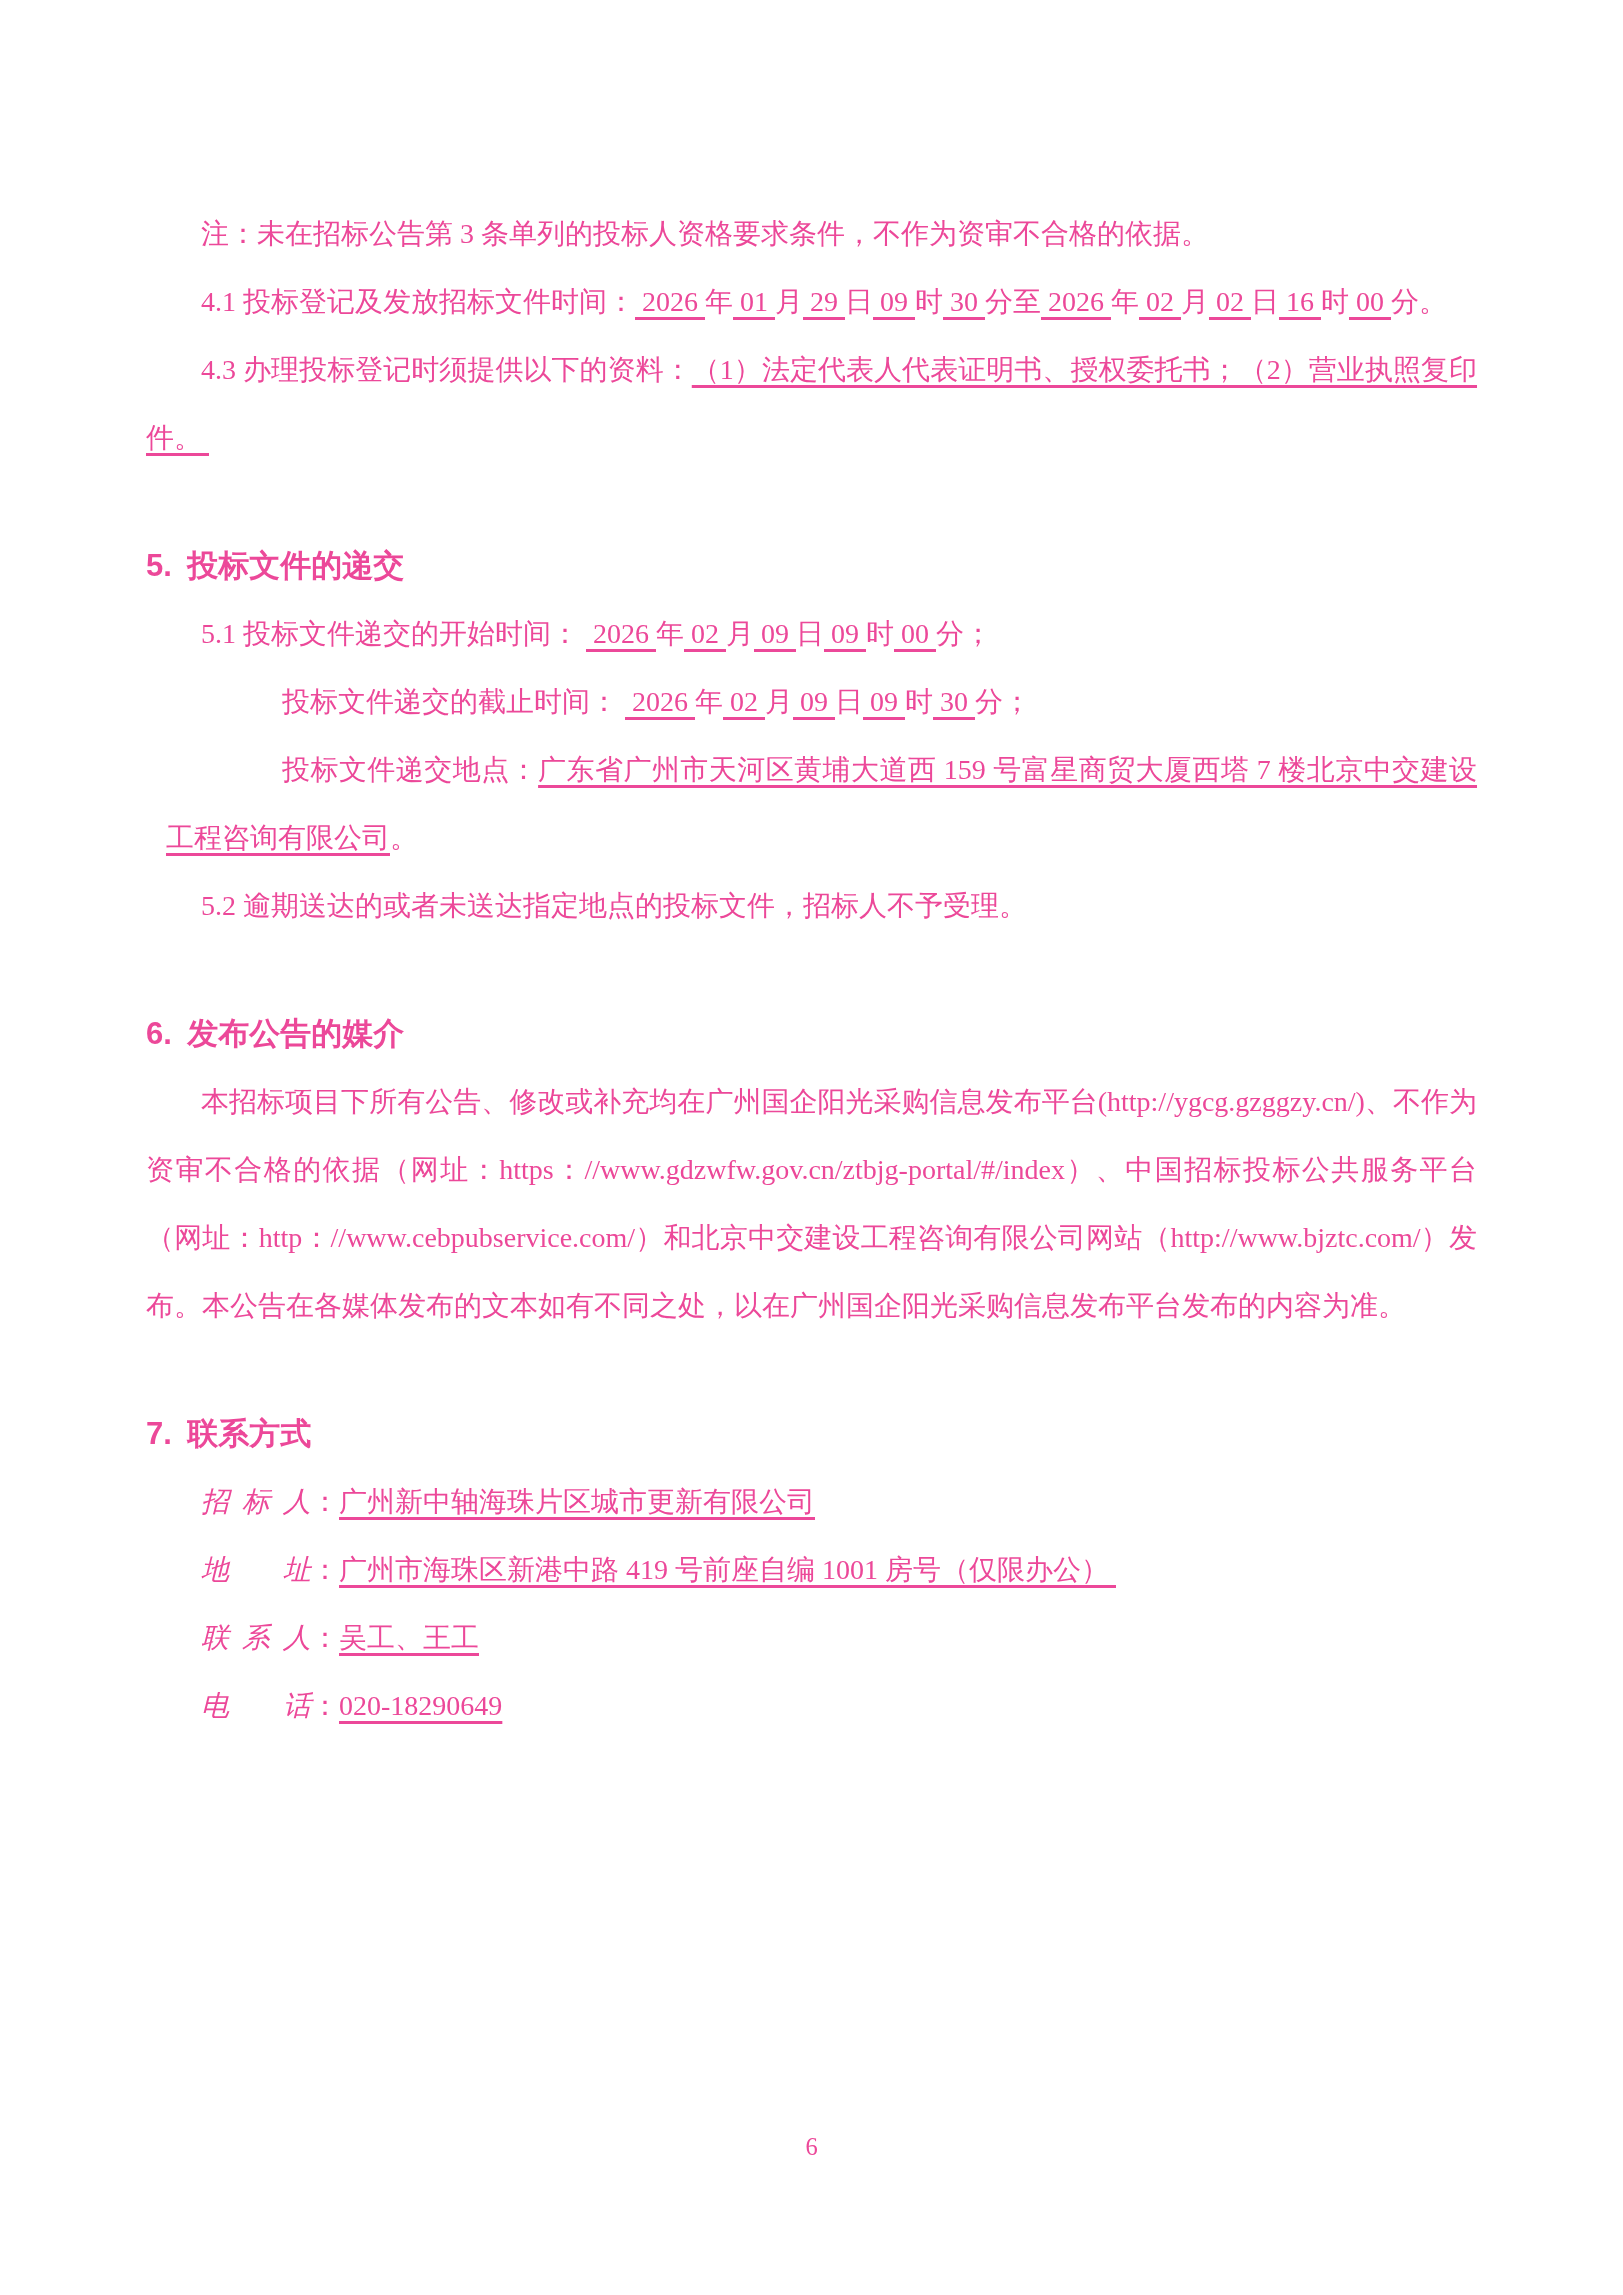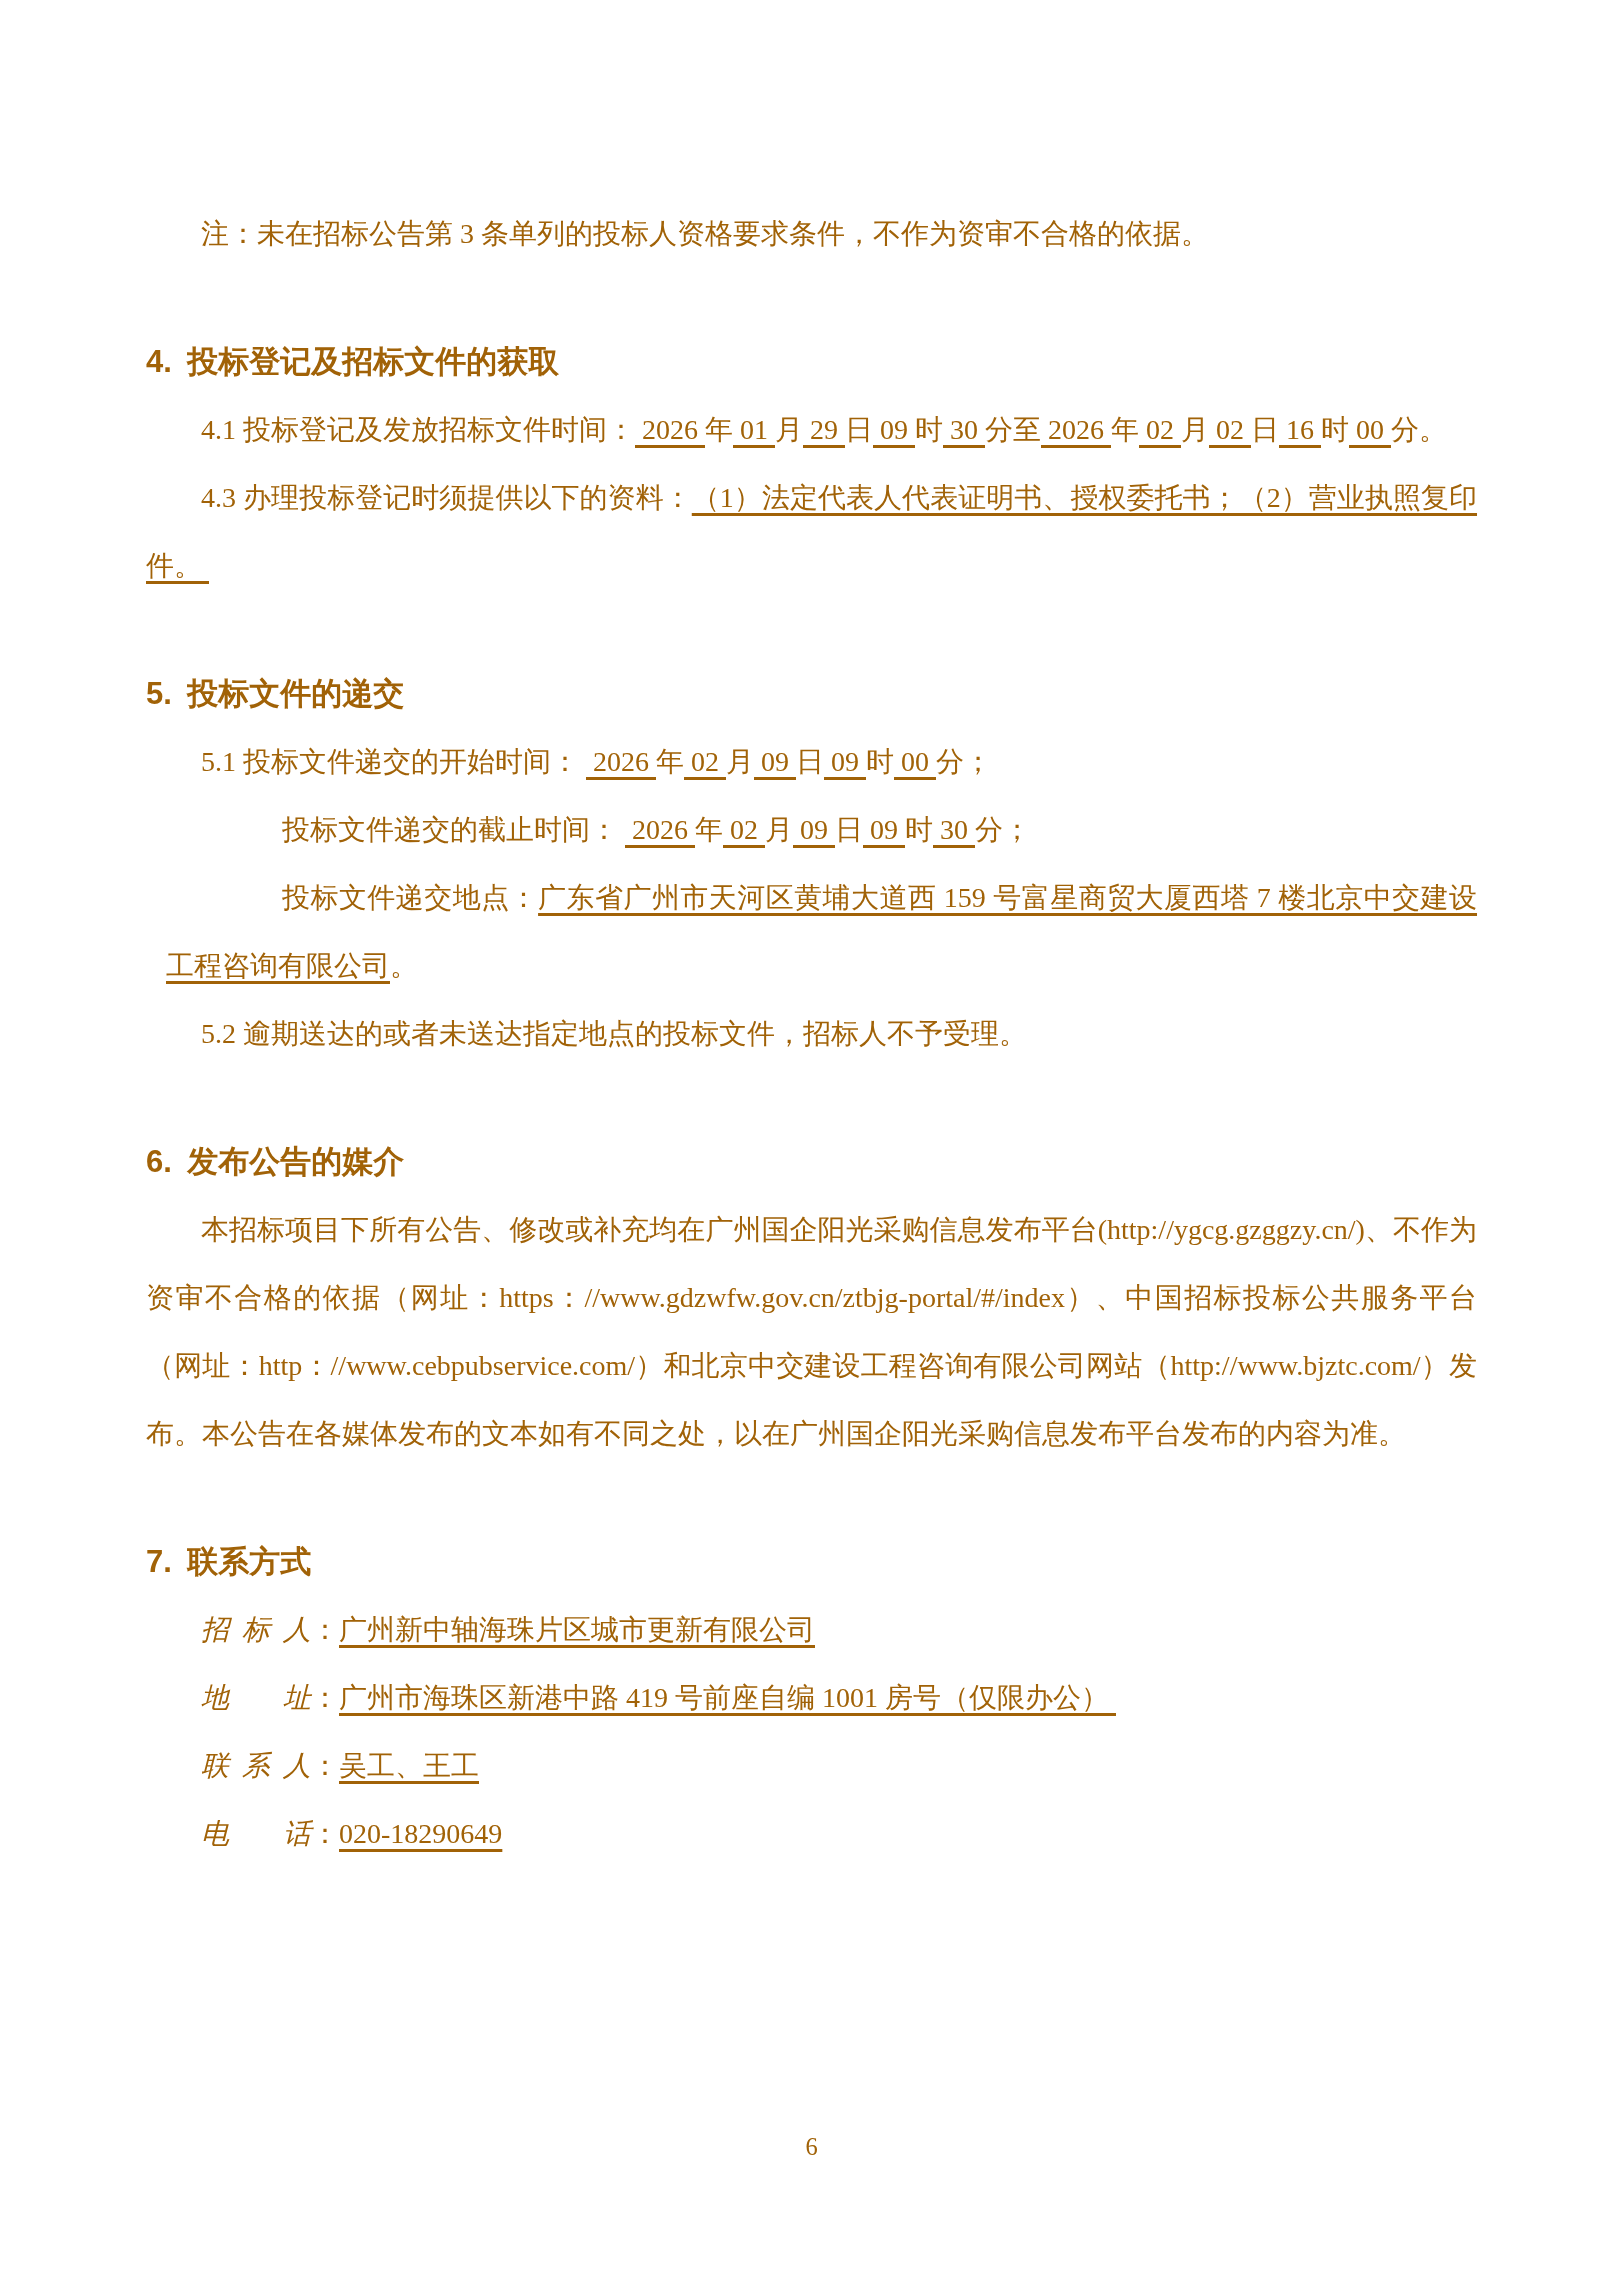--- a/index.html
+++ b/index.html
@@ -4,21 +4,21 @@
 <style>
   html,body{margin:0;padding:0;background:#ffffff;}
   .page{
     position:relative;
     width:1623px;
     height:2295px;
     background:#ffffff;
     box-sizing:border-box;
     padding:200px 146px 0 146px;
     font-family:"Liberation Serif","DejaVu Serif",serif;
-    color:#a16207;
+    color:#ec4899;
     font-size:28px;
     line-height:68px;
   }
   p{margin:0;}
   .para{text-align:justify;text-indent:55px;}
   .hang{text-align:justify;text-indent:116px;margin-left:20px;}
   .heading{
     font-family:"Liberation Sans","DejaVu Sans",sans-serif;
     font-weight:bold;
     font-size:31px;
@@ -49,21 +49,20 @@
     line-height:68px;
   }
 </style>
 </head>
 <body>
 
 <div class="page">
 
   <p class="para">注：未在招标公告第 3 条单列的投标人资格要求条件，不作为资审不合格的依据。</p>
 
-  <h2 class="heading"><span class="num">4.</span><span>投标登记及招标文件的获取</span></h2>
 
   <p class="para"><span>4.1 投标登记及发放招标文件时间：</span><u>&nbsp;2026&nbsp;</u><span>年</span><u>&nbsp;01&nbsp;</u><span>月</span><u>&nbsp;29&nbsp;</u><span>日</span><u>&nbsp;09&nbsp;</u><span>时</span><u>&nbsp;30&nbsp;</u><span>分至</span><u>&nbsp;2026&nbsp;</u><span>年</span><u>&nbsp;02&nbsp;</u><span>月</span><u>&nbsp;02&nbsp;</u><span>日</span><u>&nbsp;16&nbsp;</u><span>时</span><u>&nbsp;00&nbsp;</u><span>分。</span></p>
   <p class="para"><span>4.3 办理投标登记时须提供以下的资料：</span><u>（1）法定代表人代表证明书、授权委托书；（2）营业执照复印件。&nbsp;</u></p>
 
   <h2 class="heading"><span class="num">5.</span><span>投标文件的递交</span></h2>
 
   <p class="para"><span>5.1 投标文件递交的开始时间： </span><u>&nbsp;2026&nbsp;</u><span>年</span><u>&nbsp;02&nbsp;</u><span>月</span><u>&nbsp;09&nbsp;</u><span>日</span><u>&nbsp;09&nbsp;</u><span>时</span><u>&nbsp;00&nbsp;</u><span>分；</span></p>
   <p class="hang"><span>投标文件递交的截止时间： </span><u>&nbsp;2026&nbsp;</u><span>年</span><u>&nbsp;02&nbsp;</u><span>月</span><u>&nbsp;09&nbsp;</u><span>日</span><u>&nbsp;09&nbsp;</u><span>时</span><u>&nbsp;30&nbsp;</u><span>分；</span></p>
   <p class="hang"><span>投标文件递交地点：</span><u>广东省广州市天河区黄埔大道西 159 号富星商贸大厦西塔 7 楼北京中交建设工程咨询有限公司</u><span>。</span></p>
   <p class="para"><span>5.2 逾期送达的或者未送达指定地点的投标文件，招标人不予受理。</span></p>

